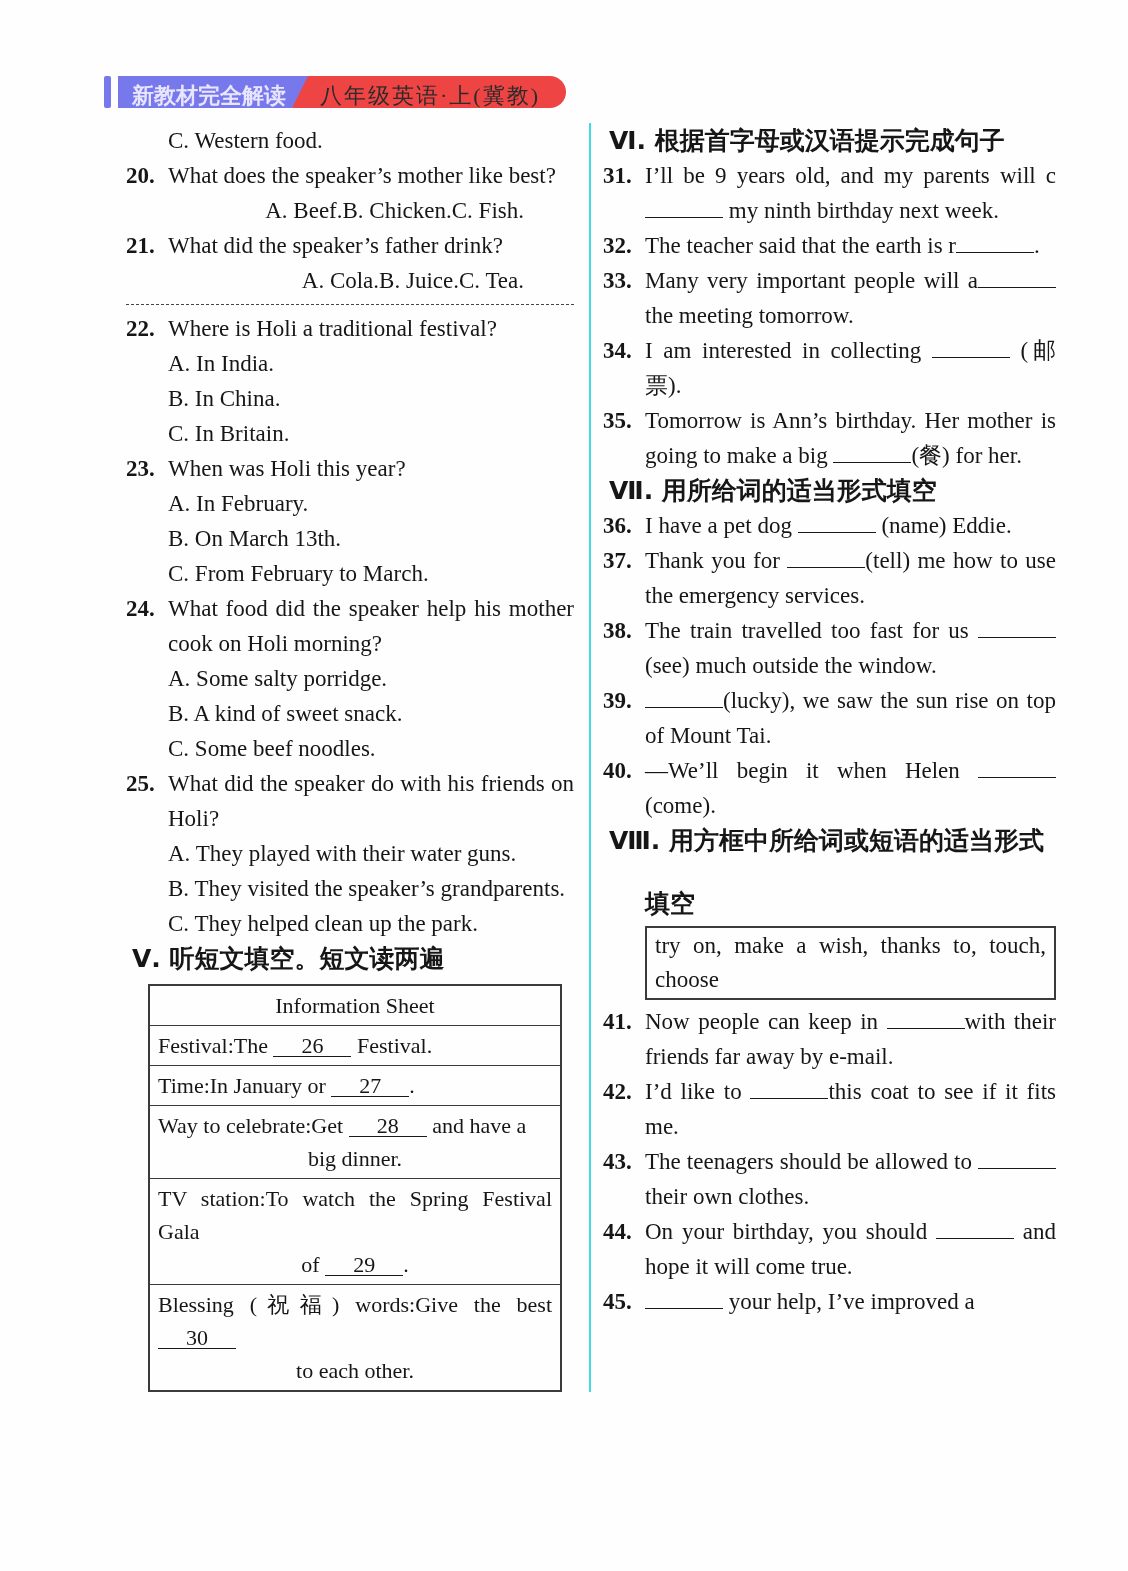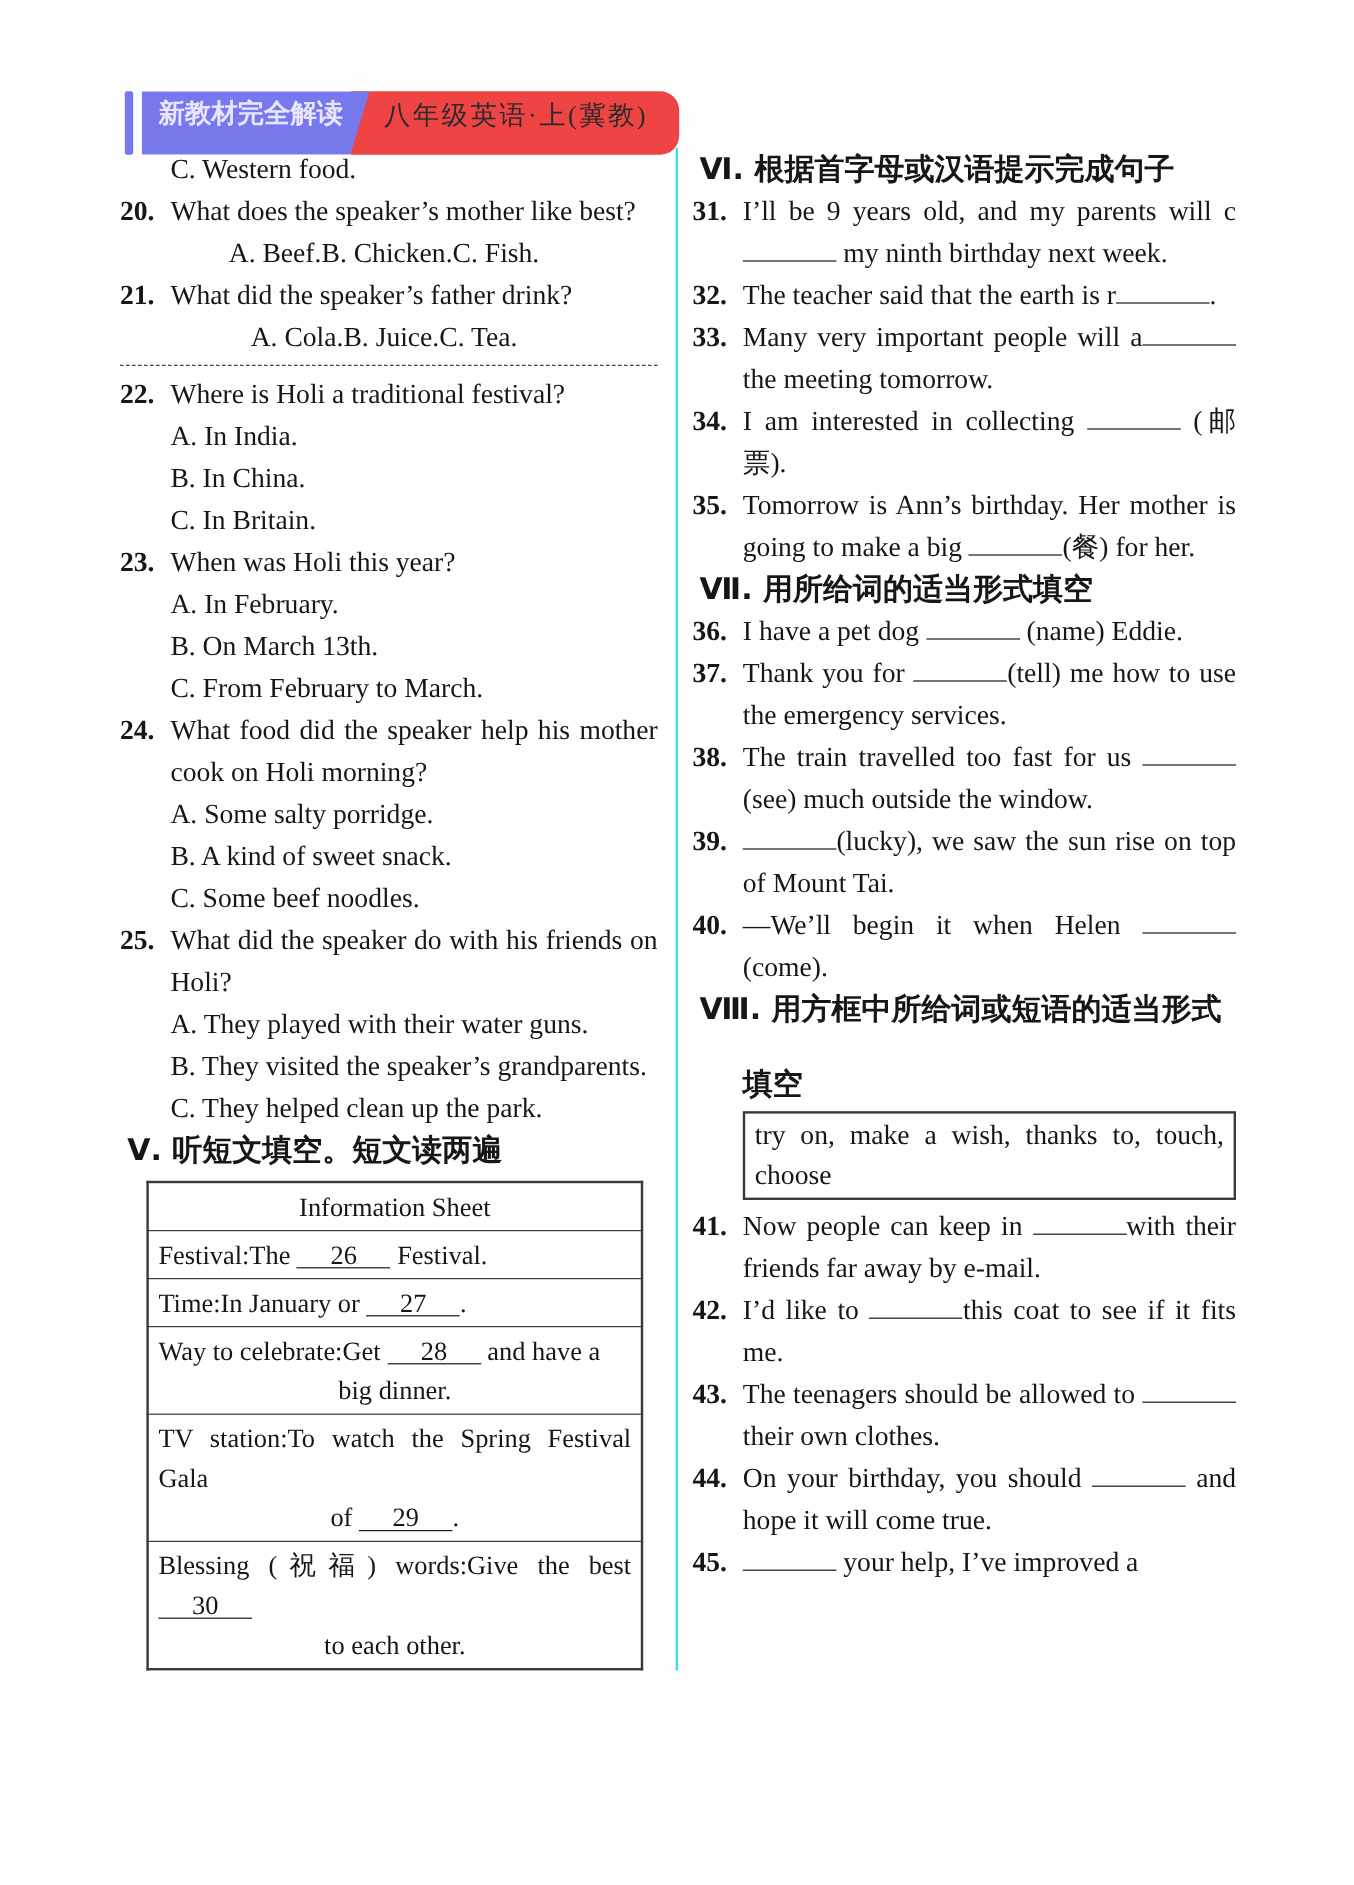--- a/index.html
+++ b/index.html
@@ -1,38 +1,38 @@
 <!DOCTYPE html>
 <html><head>
 <meta charset="utf-8">
 <style>
   * { margin:0; padding:0; box-sizing:border-box; }
   body { background:#ffffff; font-family:"Liberation Serif","DejaVu Serif",serif; color:#161616; }
   .page { position:relative; width:1128px; height:1571px; background:#fefefe; overflow:hidden; }
 
   
-  .hdr { position:absolute; top:76px; left:104px; display:flex; align-items:stretch; height:53px; }
+  .hdr { position:absolute; top:76px; left:104px; display:flex; align-items:stretch; height:32px; }
   .hdr-bar { width:7px; background:#7678ec; margin-right:7px; border-radius:2px; }
   .hdr-badge { background:#7678ec; color:#e8e6ff; font-family:"DejaVu Sans","Liberation Sans",sans-serif;
                font-weight:bold; font-size:22px; line-height:40px; padding:0 22px 0 14px;
                clip-path:polygon(0 0,100% 0,calc(100% - 16px) 100%,0 100%); position:relative; z-index:2; }
   .hdr-pill { background:#ef4444; color:#2b2b2b; font-size:22px; line-height:40px; padding:0 26px 0 30px;
               margin-left:-18px; border-radius:4px 16px 16px 4px; z-index:1; letter-spacing:2px; }
 
   
   .columns { position:absolute; top:123px; left:100px; display:flex; align-items:stretch; }
-  .col-left  { width:448px; }
+  .col-left  { width:448px;margin-left:26px; }
   .divider   { width:2px; background:#41dbe8; margin-left:15px; margin-right:12px; }
   .col-right { width:453px; }
 
   .q { position:relative; padding-left:42px; font-size:23px; line-height:35px; text-align:justify; }
   .qnum { position:absolute; left:0; top:0; font-weight:bold; }
   .qtext { display:block; }
   .opt-line { font-size:23px; line-height:35px; text-align:justify; padding-left:82px; text-indent:-40px; }
-  .opts-row { display:flex; justify-content:center; padding-left:42px; padding-right:50px;
+  .opts-row { display:flex; justify-content:flex-end; padding-left:42px; padding-right:50px;
               font-size:23px; line-height:35px; }
   .dash-sep { border-top:1px dashed #444; margin:6px 0; height:0; }
 
   .sec-header { font-family:"DejaVu Sans","Liberation Sans",sans-serif; font-weight:bold;
                 font-size:25px; line-height:35px; padding-left:42px; text-indent:-36px; }
   .sec-header .l2 { display:block; text-indent:0;margin-top:28px; }
 
   .blank { display:inline-block; min-width:78px; height:1em; border-bottom:1px solid #1a1a1a;
            text-align:center; line-height:1em; }
 

